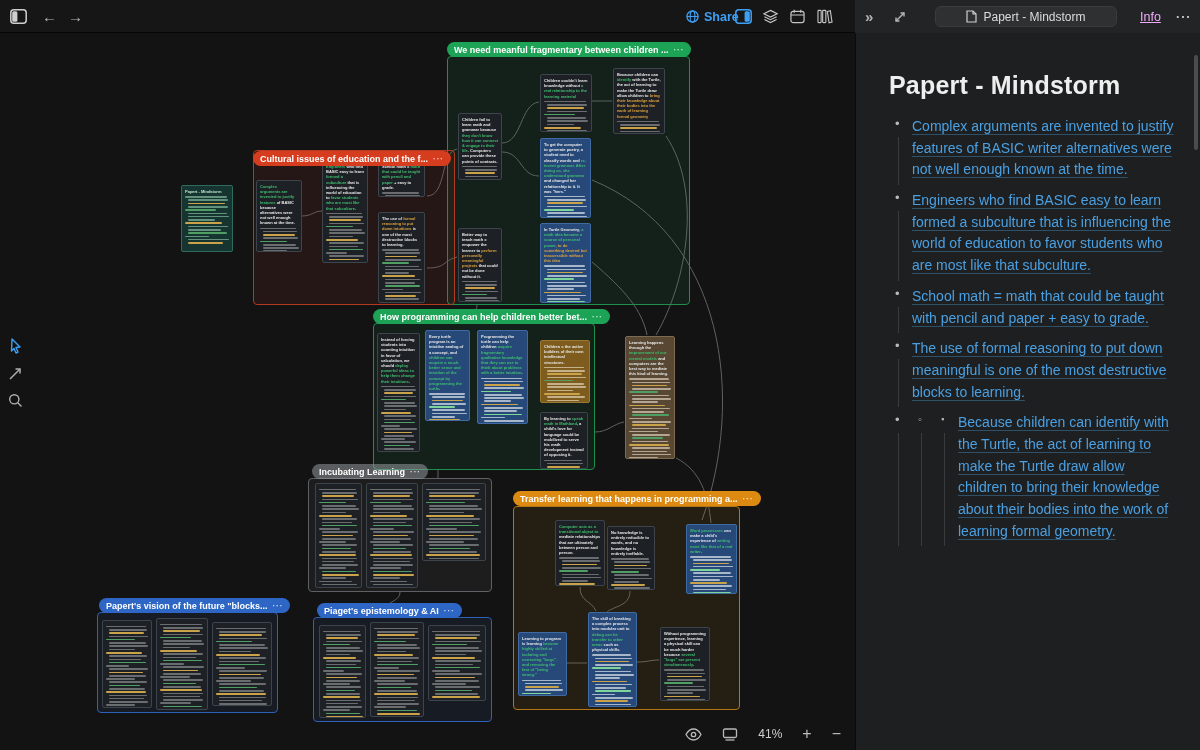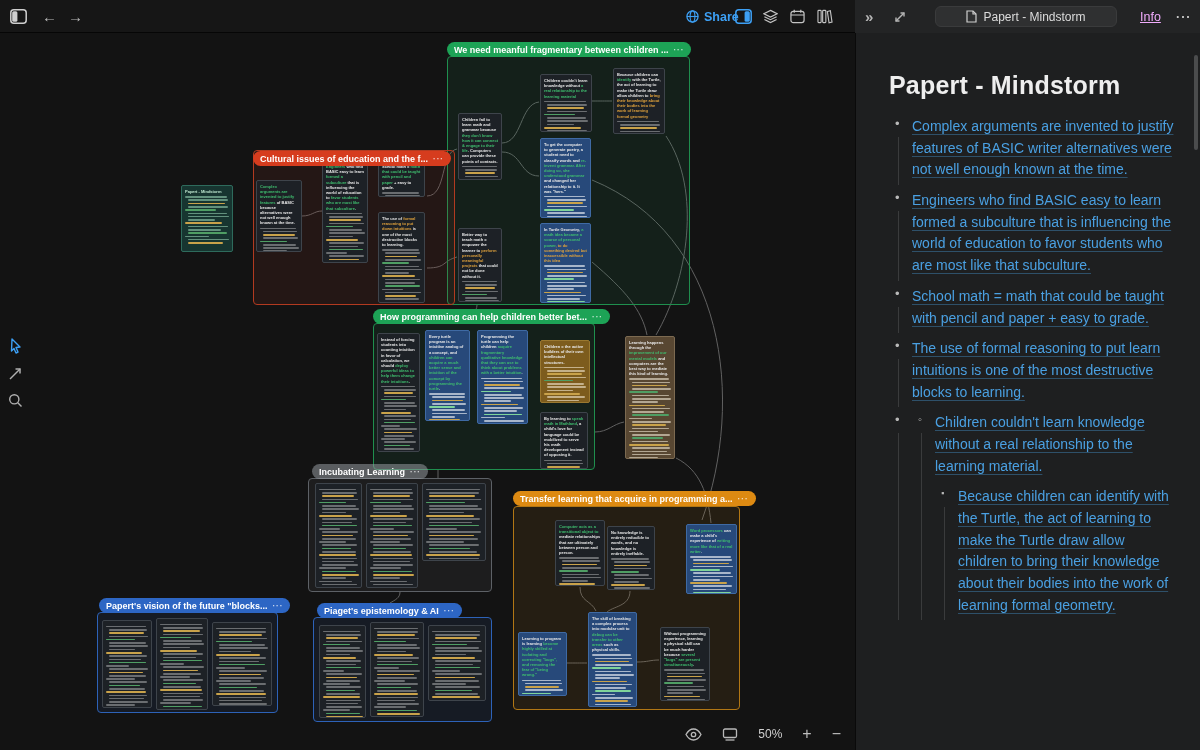--- a/index.html
+++ b/index.html
@@ -190,21 +190,21 @@
         <span class="lbl">How programming can help children better bet...</span>
         <span class="gdots">···</span>
       </div>
       <div class="group gray" style="left: 308px; top: 445px; width: 184px; height: 114px;"></div>
       <div class="gpill gray" style="left: 312px; top: 431px;">
         <span class="lbl">Incubating Learning</span>
         <span class="gdots">···</span>
       </div>
       <div class="group orange" style="left: 513px; top: 473px; width: 227px; height: 204px;"></div>
       <div class="gpill orange" style="left: 513px; top: 458px;">
-        <span class="lbl">Transfer learning that acquire in programming a...</span>
+        <span class="lbl">Transfer learning that happens in programming a...</span>
         <span class="gdots">···</span>
       </div>
       <div class="group blue" style="left: 97px; top: 579px; width: 181px; height: 101px;"></div>
       <div class="gpill blue" style="left: 99px; top: 565px;">
         <span class="lbl">Papert's vision of the future "blocks...</span>
         <span class="gdots">···</span>
       </div>
       <div class="group blue" style="left: 313px; top: 584px; width: 179px; height: 105px;"></div>
       <div class="gpill blue" style="left: 317px; top: 570px;">
         <span class="lbl">Piaget's epistemology &amp; AI</span>
@@ -809,21 +809,21 @@
 
   <div class="zoom-bar">
     <svg width="17" height="13" viewBox="0 0 17 13">
         <path d="M1 6.5 C3.5 2 6 1 8.5 1 C11 1 13.5 2 16 6.5 C13.5 11 11 12 8.5 12 C6 12 3.5 11 1 6.5 Z" fill="none" stroke="#b9b9b9" stroke-width="1.3"></path>
         <circle cx="8.5" cy="6.5" r="2.2" fill="none" stroke="#b9b9b9" stroke-width="1.3"></circle>
       </svg>
     <svg width="16" height="13" viewBox="0 0 16 13">
         <rect x="1.5" y="1" width="13" height="8.5" rx="1.5" fill="none" stroke="#b9b9b9" stroke-width="1.3"></rect>
         <line x1="3.5" y1="12" x2="12.5" y2="12" stroke="#b9b9b9" stroke-width="1.3"></line>
       </svg>
-    <span class="zoom-level">50%</span>
+    <span class="zoom-level">41%</span>
     <span class="zoom-btn">+</span>
     <span class="zoom-btn">−</span>
   </div>
 </div>
 
 <div class="panel">
   <div class="panel-inner">
     <div class="panel-title">Papert - Mindstorm</div>
     <div id="doc-body">
         <div class="bullet">
@@ -837,29 +837,28 @@
           <div class="btext">Engineers who find BASIC easy to learn formed a subculture that is influencing the world of education to favor students who are most like that subculture.</div>
         </div>
         <div class="bullet">
           <span class="marker">•</span>
           <span class="thread"></span>
           <div class="btext">School math = math that could be taught with pencil and paper + easy to grade.</div>
         </div>
         <div class="bullet">
           <span class="marker">•</span>
           <span class="thread"></span>
-          <div class="btext">The use of formal reasoning to put learn intuitions is one of the most destructive blocks to learning.</div>
+          <div class="btext">The use of formal reasoning to put down meaningful is one of the most destructive blocks to learning.</div>
         </div>
         <div class="bullet">
           <span class="marker">•</span>
           <span class="thread"></span>
           <div class="bullet">
             <span class="marker" style="font-size: 11px; top: 1px;">◦</span>
             <span class="thread"></span>
-            <div class="btext">Children couldn't learn knowledge without a real relationship to the learning material.</div>
             <div class="bullet">
               <span class="marker" style="font-size: 9px; top: 2px;">▪</span>
               <span class="thread"></span>
               <div class="btext">Because children can identify with the Turtle, the act of learning to make the Turtle draw allow children to bring their knowledge about their bodies into the work of learning formal geometry.</div>
             </div>
           </div>
         </div>
       </div>
   </div>
   <div class="scroll-thumb"></div>

